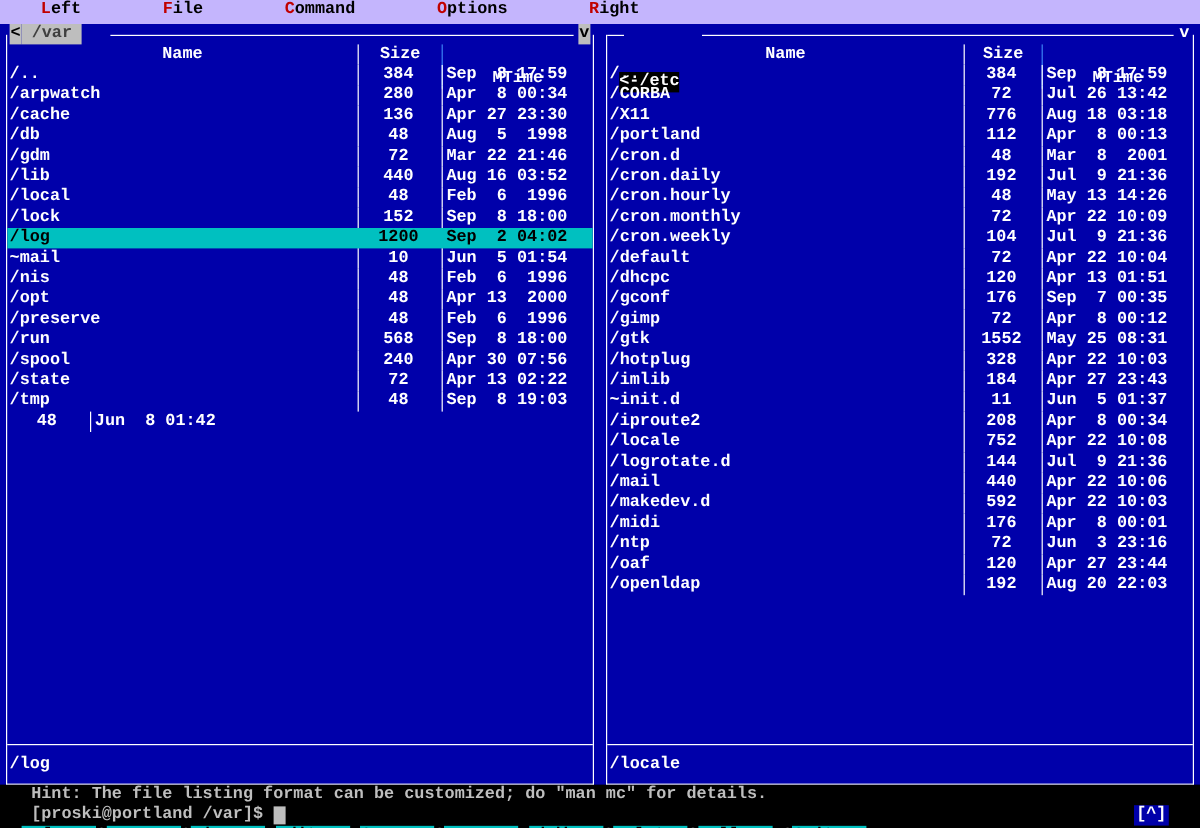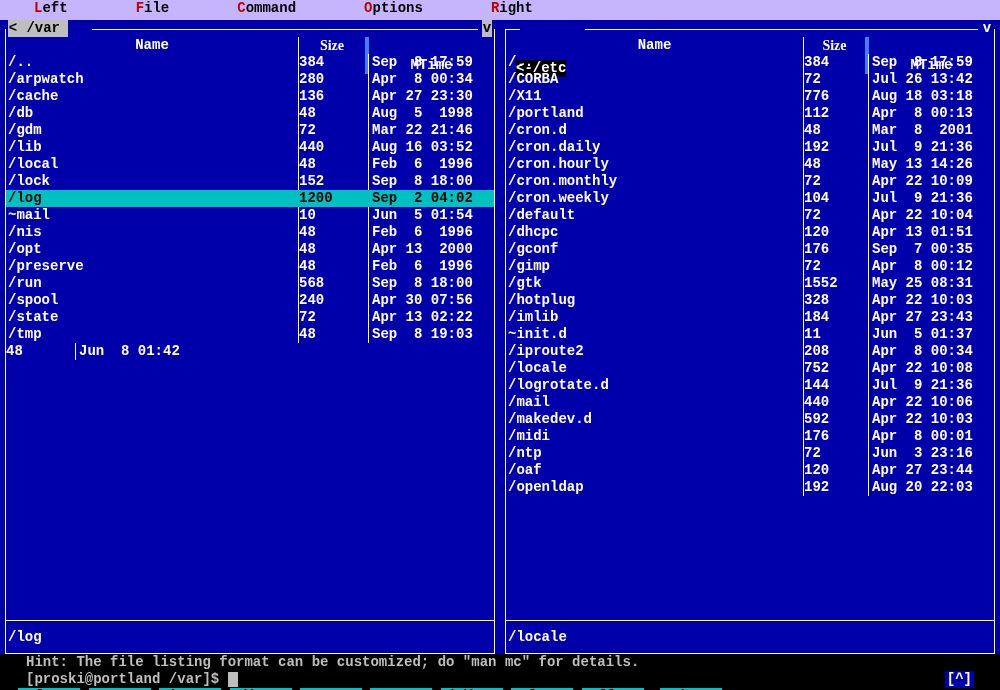--- a/index.html
+++ b/index.html
@@ -47,21 +47,21 @@
     position: absolute;
     top: 0; left: 5px; right: 5px;
     height: 1px;
     border-top: 1px solid #fff;
   }
   .path-box {
     position: absolute;
     top: -9px; 
     left: 18px;
     background: #bebebe;
-    color: #000000;
+    color: #404040;
     padding: 0 0px;
     height: 17px;
     font-weight: bold;
   }
   .path-box.inactive {
     background: #000000;
     color: #fff;
     margin-top: 40px;
   }
   .scroll-hint-left {
@@ -76,36 +76,36 @@
   }
   .scroll-hint-left.dim, .scroll-hint-right.dim { background:#0000aa; color:#fff; }
   .headers {
     position: absolute;
     top: 8px;
     left: 6px; right: 6px;
     display: flex;
     color: #ffffff;
   }
   .col-name { flex: 1; text-align: center; border-right: 1px solid #fff; height:17px;}
-  .col-size { width: 70px; text-align: center; border-right: 4px solid #3b82f6; font-family: Liberation Serif, serif; }
+  .col-size { width: 70px; text-align: center; border-right: 1px solid #3b82f6; }
   .col-mtime { width: 125px; text-align: center; margin-top: 20px; }
   .right .col-size { width: 65px; }
   .right .col-mtime { width: 125px; }
   .rows {
     position: absolute;
     top: 25px; left: 6px; right: 6px; bottom: 36px;
     overflow: hidden;
   }
   .row {
     display: flex;
     height: 17px;
     color: #fff;
   }
   .row .c-name { flex: 1; padding-left: 2px; border-right: 1px solid #fff; white-space: pre; overflow:hidden;}
-  .row .c-size { width: 70px; text-align: left; padding-right: 3px; border-right: 1px solid #fff; }
+  .row .c-size { width: 70px; text-align: center; padding-right: 3px; border-right: 1px solid #fff; }
   .row .c-mtime { width: 125px; padding-left: 3px; white-space: pre; }
   .right .row .c-size { width: 65px; }
   .right .row .c-mtime { width: 125px; }
   .row.selected {
     background: #00c0c0;
     color: #000;
   }
   .row.selected .c-mtime, .row.selected .c-size, .row.selected .c-name {
     border-right-color: #00c0c0;
   }

